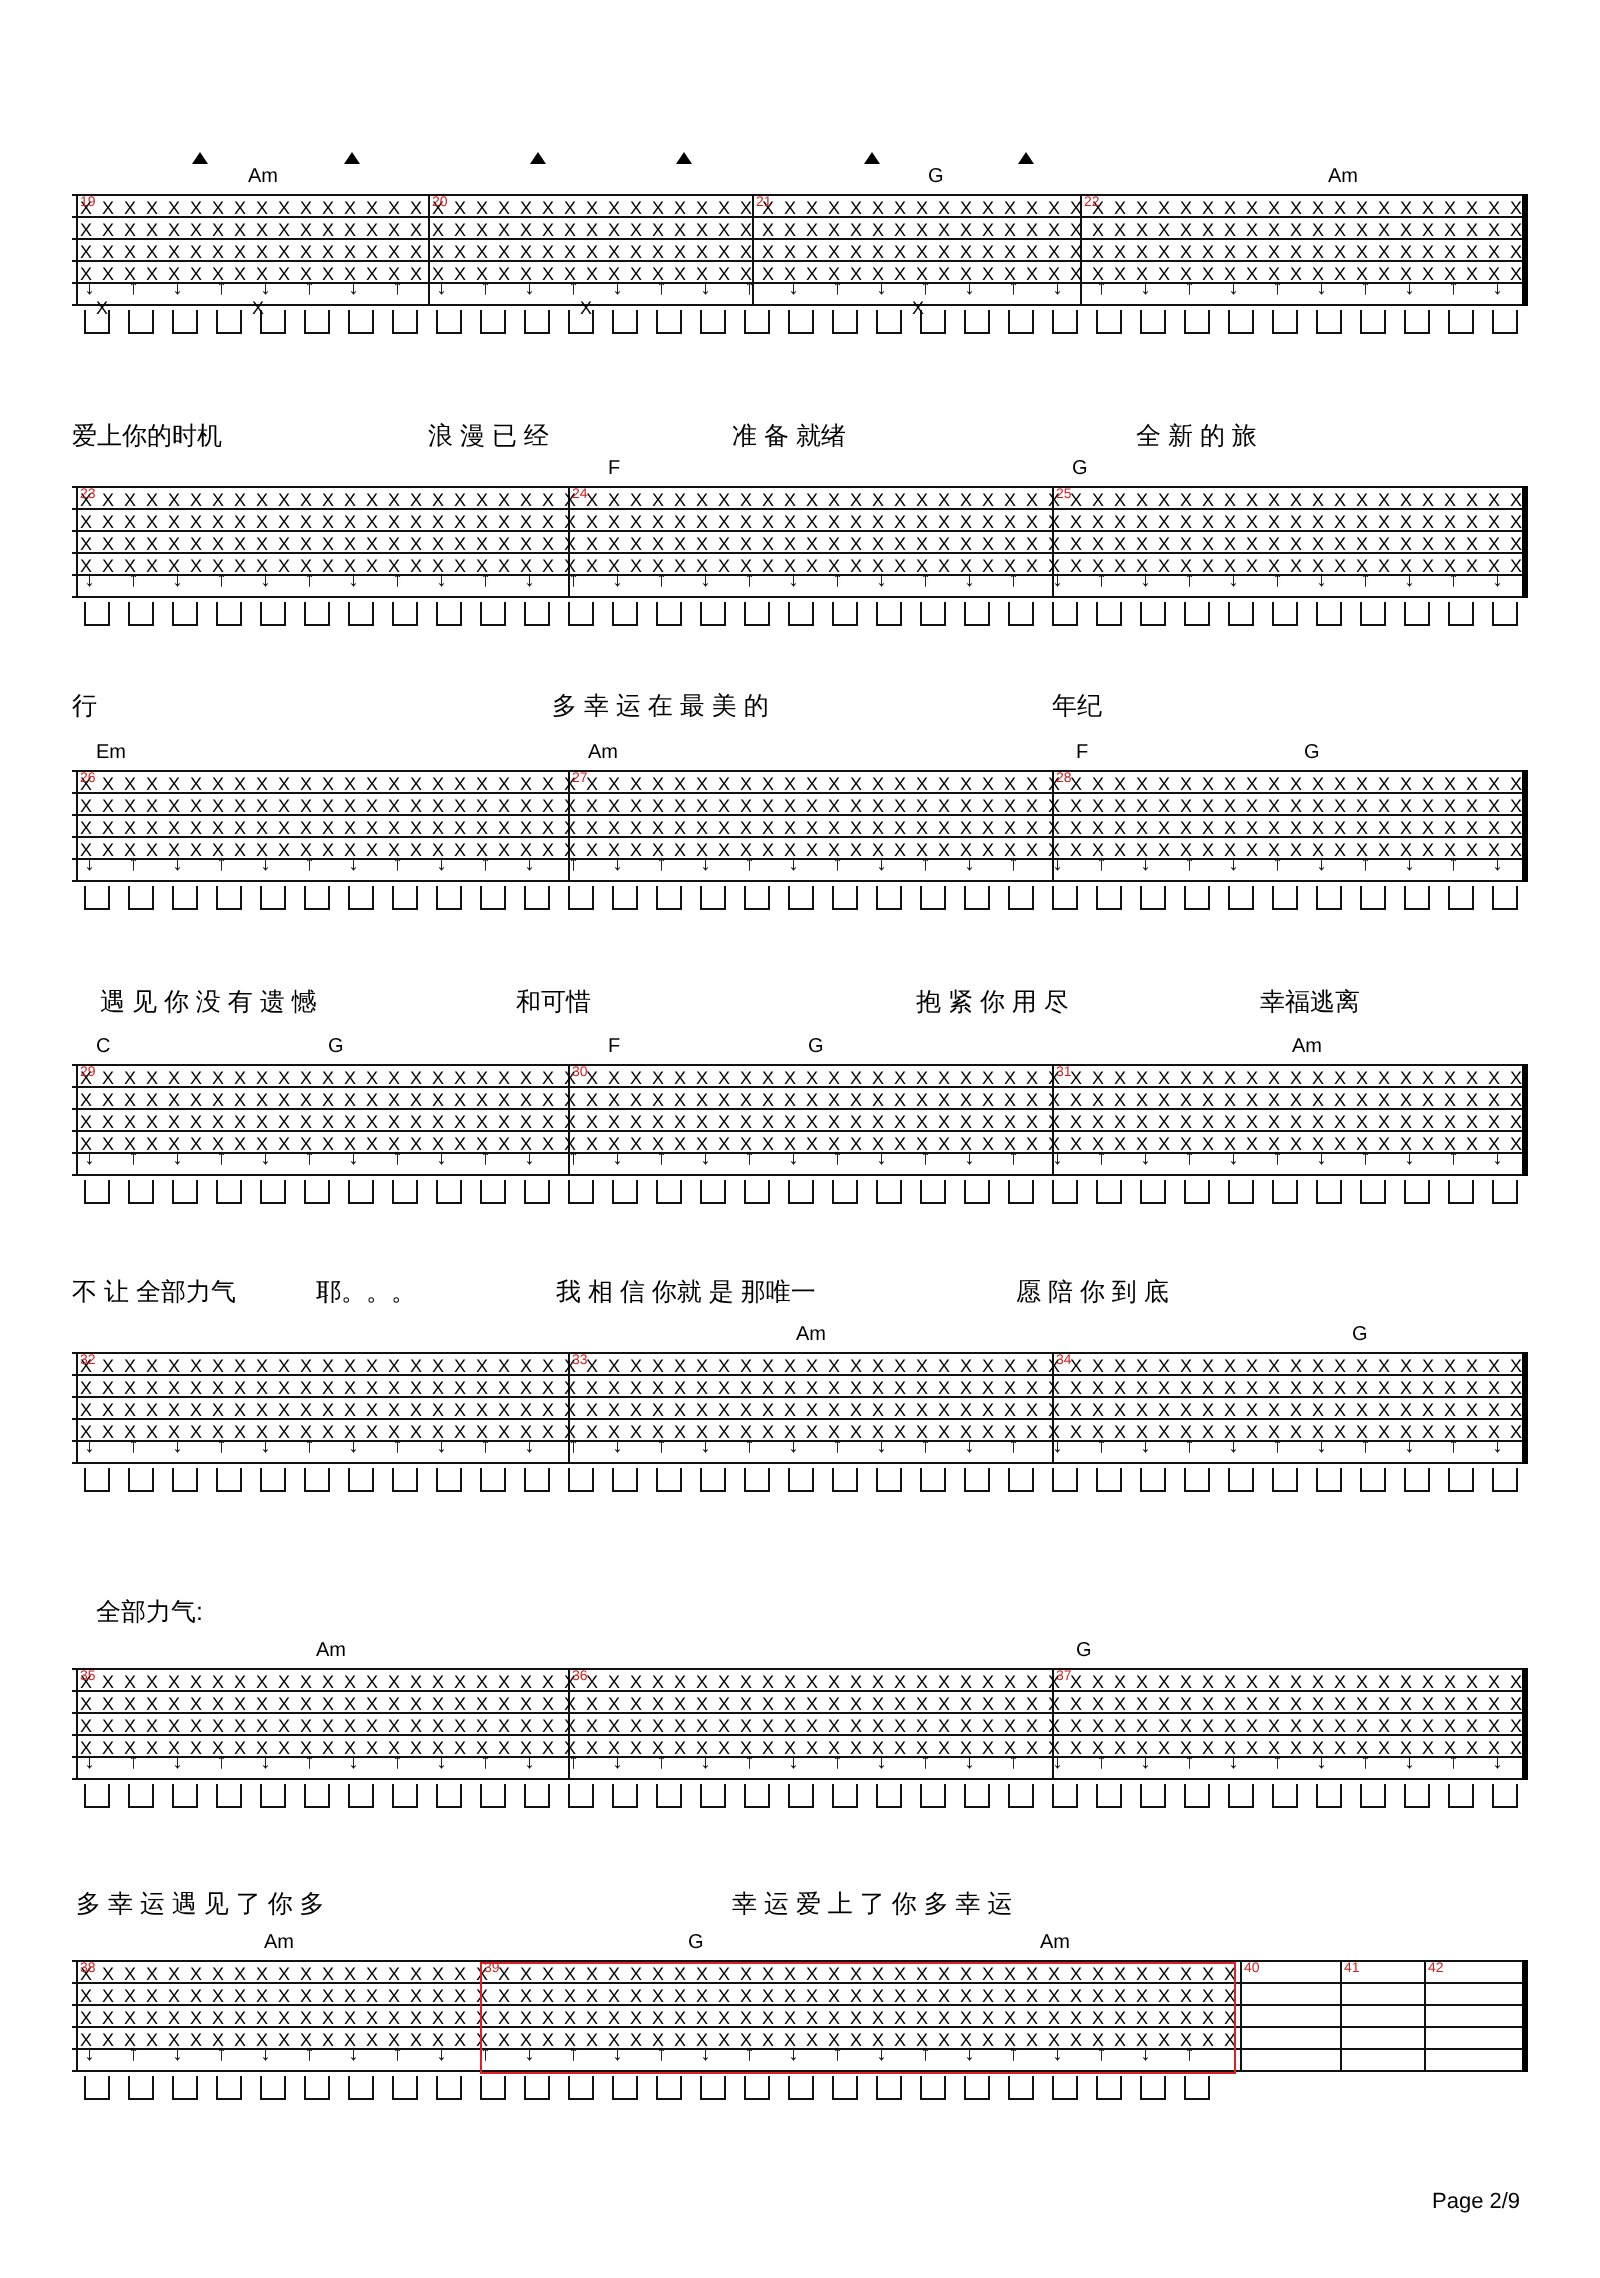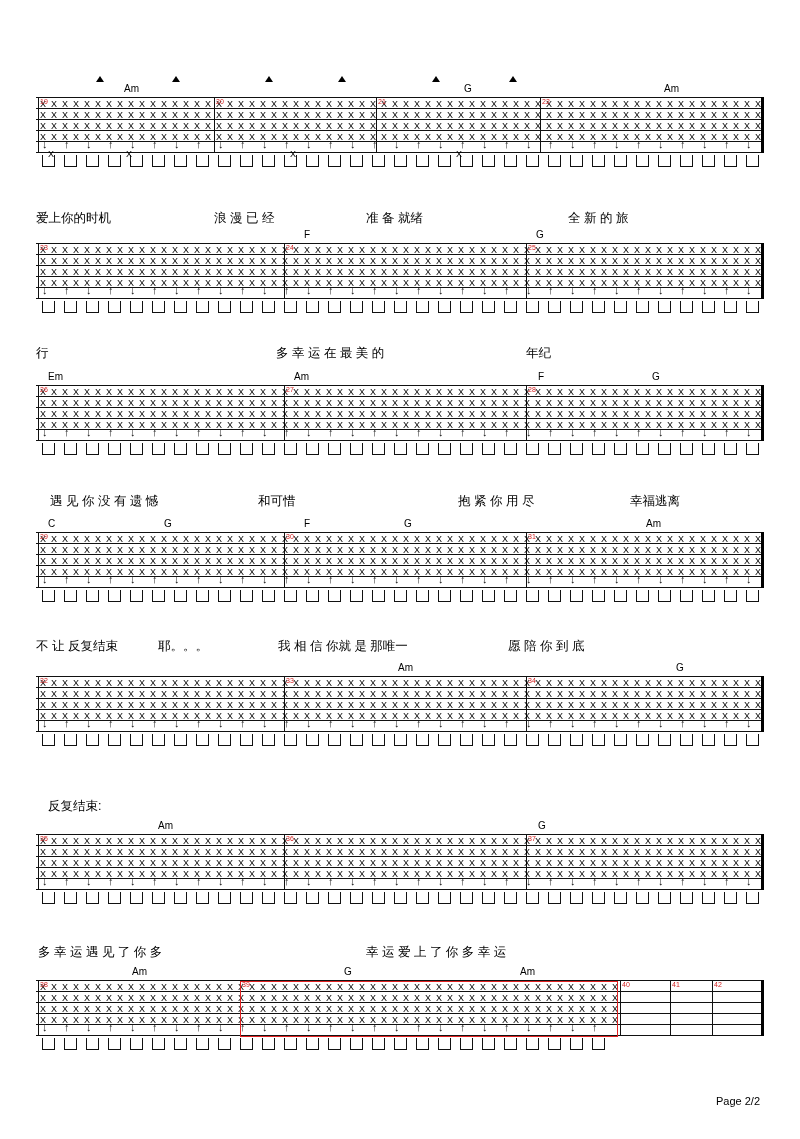--- a/index.html
+++ b/index.html
@@ -1514,21 +1514,21 @@
         <div class="rh" style="left: 644px;"></div>
         <div class="rh" style="left: 666px;"></div>
         <div class="rh" style="left: 688px;"></div>
         <div class="rh" style="left: 710px;"></div>
       </div>
       <div class="measure-num" style="left: 4px; top: 1px;">29</div>
       <div class="measure-num" style="left: 250px; top: 1px;">30</div>
       <div class="measure-num" style="left: 492px; top: 1px;">31</div>
     </div>
     <div class="system" style="top: 676px;">
-      <div class="lyric" style="left: 0px; top: -38px;">不 让 反复结束</div>
+      <div class="lyric" style="left: 0px; top: -38px;">不 让 全部力气</div>
       <div class="lyric" style="left: 122px; top: -38px;">耶。。。</div>
       <div class="lyric" style="left: 242px; top: -38px;">我 相 信 你就 是  那唯一</div>
       <div class="lyric" style="left: 472px; top: -38px;">愿 陪 你 到 底</div>
       <div class="chord" style="left: 362px; top: -14px;">Am</div>
       <div class="chord" style="left: 640px; top: -14px;">G</div>
       <div class="staff">
         <div class="ln"></div>
         <div class="ln"></div>
         <div class="ln"></div>
         <div class="ln"></div>
@@ -1879,21 +1879,21 @@
         <div class="rh" style="left: 644px;"></div>
         <div class="rh" style="left: 666px;"></div>
         <div class="rh" style="left: 688px;"></div>
         <div class="rh" style="left: 710px;"></div>
       </div>
       <div class="measure-num" style="left: 4px; top: 1px;">32</div>
       <div class="measure-num" style="left: 250px; top: 1px;">33</div>
       <div class="measure-num" style="left: 492px; top: 1px;">34</div>
     </div>
     <div class="system" style="top: 834px;">
-      <div class="lyric" style="left: 12px; top: -36px;">反复结束:</div>
+      <div class="lyric" style="left: 12px; top: -36px;">全部力气:</div>
       <div class="chord" style="left: 122px; top: -14px;">Am</div>
       <div class="chord" style="left: 502px; top: -14px;">G</div>
       <div class="staff">
         <div class="ln"></div>
         <div class="ln"></div>
         <div class="ln"></div>
         <div class="ln"></div>
         <div class="ln"></div>
         <div class="ln"></div>
         <div class="bar" style="left: 2px;"></div>
@@ -2545,13 +2545,13 @@
       </div>
       <div class="measure-num" style="left: 4px; top: 1px;">38</div>
       <div class="measure-num" style="left: 206px; top: 1px;">39</div>
       <div class="measure-num" style="left: 586px; top: 1px;">40</div>
       <div class="measure-num" style="left: 636px; top: 1px;">41</div>
       <div class="measure-num" style="left: 678px; top: 1px;">42</div>
     </div>
     <div class="redbox" style="left: 240px; top: 981px; width: 378px; height: 56px;"></div>
   </div>
 
-<div class="pagelabel" style="left:716px;top:1095px;">Page 2/2</div>
+<div class="pagelabel" style="left:716px;top:1095px;">Page 2/9</div>
 
 </body></html>

